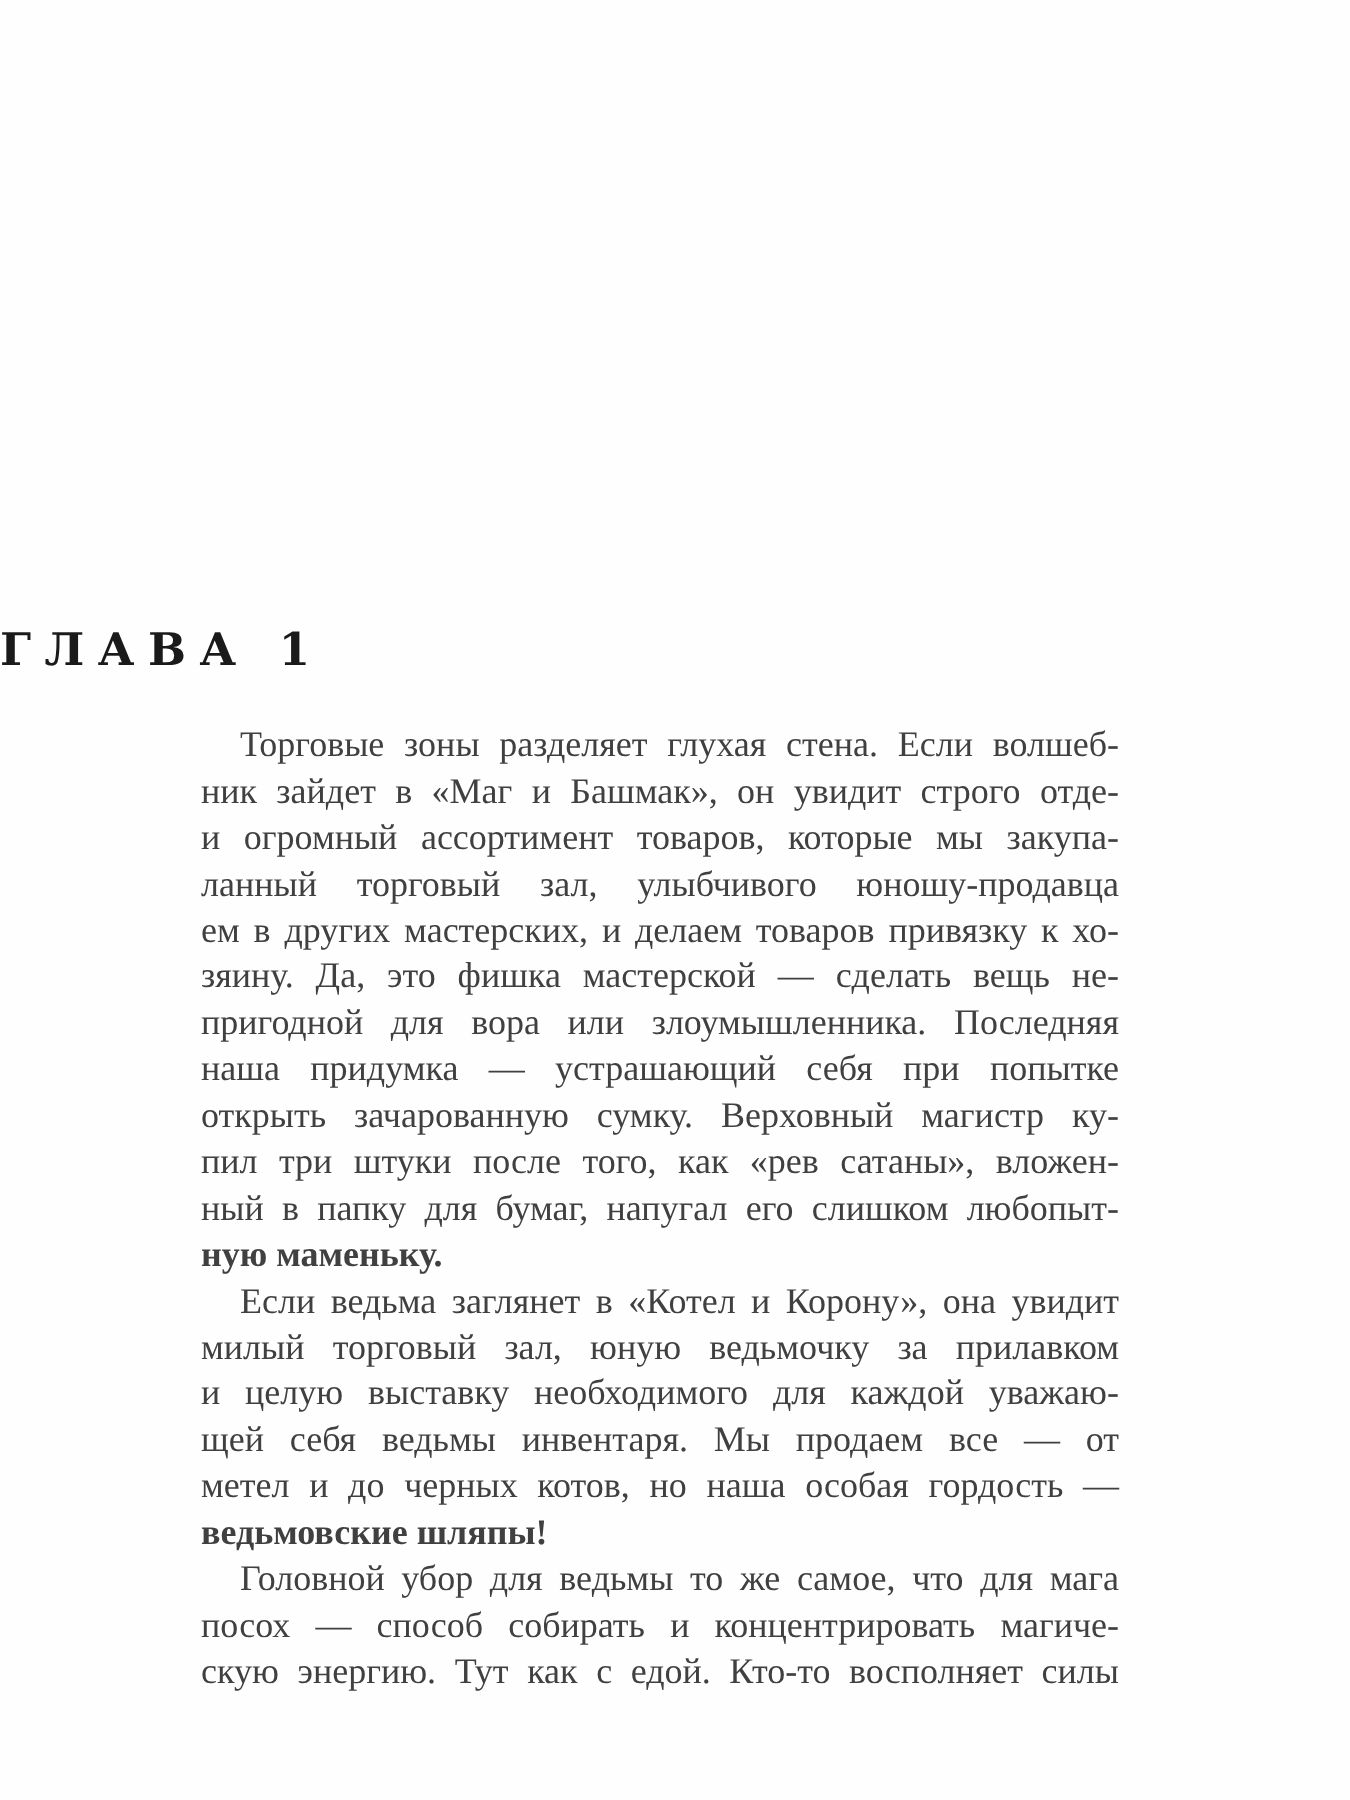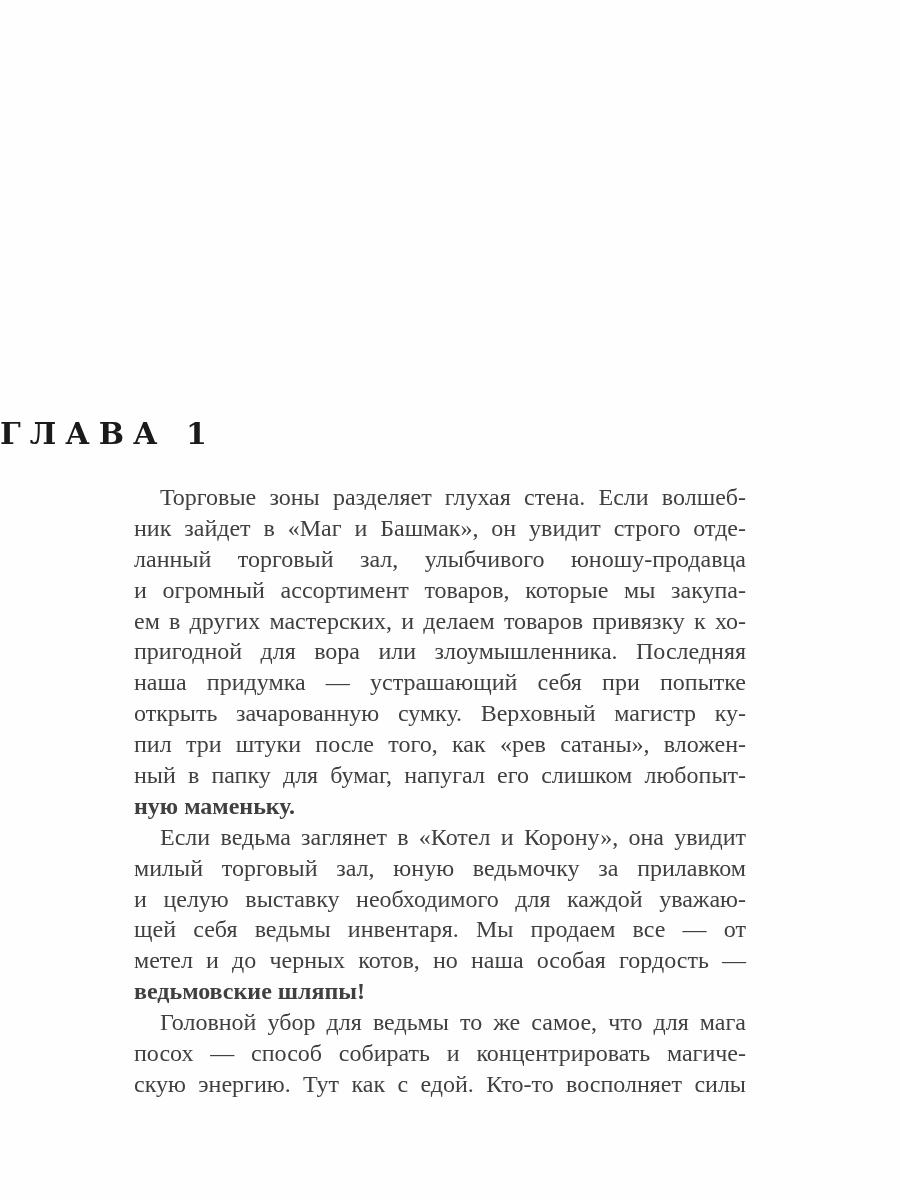--- a/index.html
+++ b/index.html
@@ -25,23 +25,24 @@
 </head>
 <body>
 
 <div class="page">
   <div class="chapter-title">ГЛАВА 1</div>
 
   <div class="body-text">
 
     <span class="line indent">Торговые зоны разделяет глухая стена. Если волшеб-</span>
     <span class="line">ник зайдет в «Маг и Башмак», он увидит строго отде-</span>
+    <span class="line">и огромный ассортимент товаров, которые мы закупа-</span>
     <span class="line">ланный торговый зал, улыбчивого юношу-продавца</span>
-    <span class="line">и огромный ассортимент товаров, которые мы закупа-</span>
     <span class="line">ем в других мастерских, и делаем товаров привязку к хо-</span>
+    <span class="line">зяину. Да, это фишка мастерской — сделать вещь не-</span>
     <span class="line">пригодной для вора или злоумышленника. Последняя</span>
     <span class="line">наша придумка — устрашающий себя при попытке</span>
     <span class="line">открыть зачарованную сумку. Верховный магистр ку-</span>
     <span class="line">пил три штуки после того, как «рев сатаны», вложен-</span>
     <span class="line">ный в папку для бумаг, напугал его слишком любопыт-</span>
     <span class="line last">ную маменьку.</span>
 
     <span class="line indent">Если ведьма заглянет в «Котел и Корону», она увидит</span>
     <span class="line">милый торговый зал, юную ведьмочку за прилавком</span>
     <span class="line">и целую выставку  необходимого для каждой уважаю-</span>

